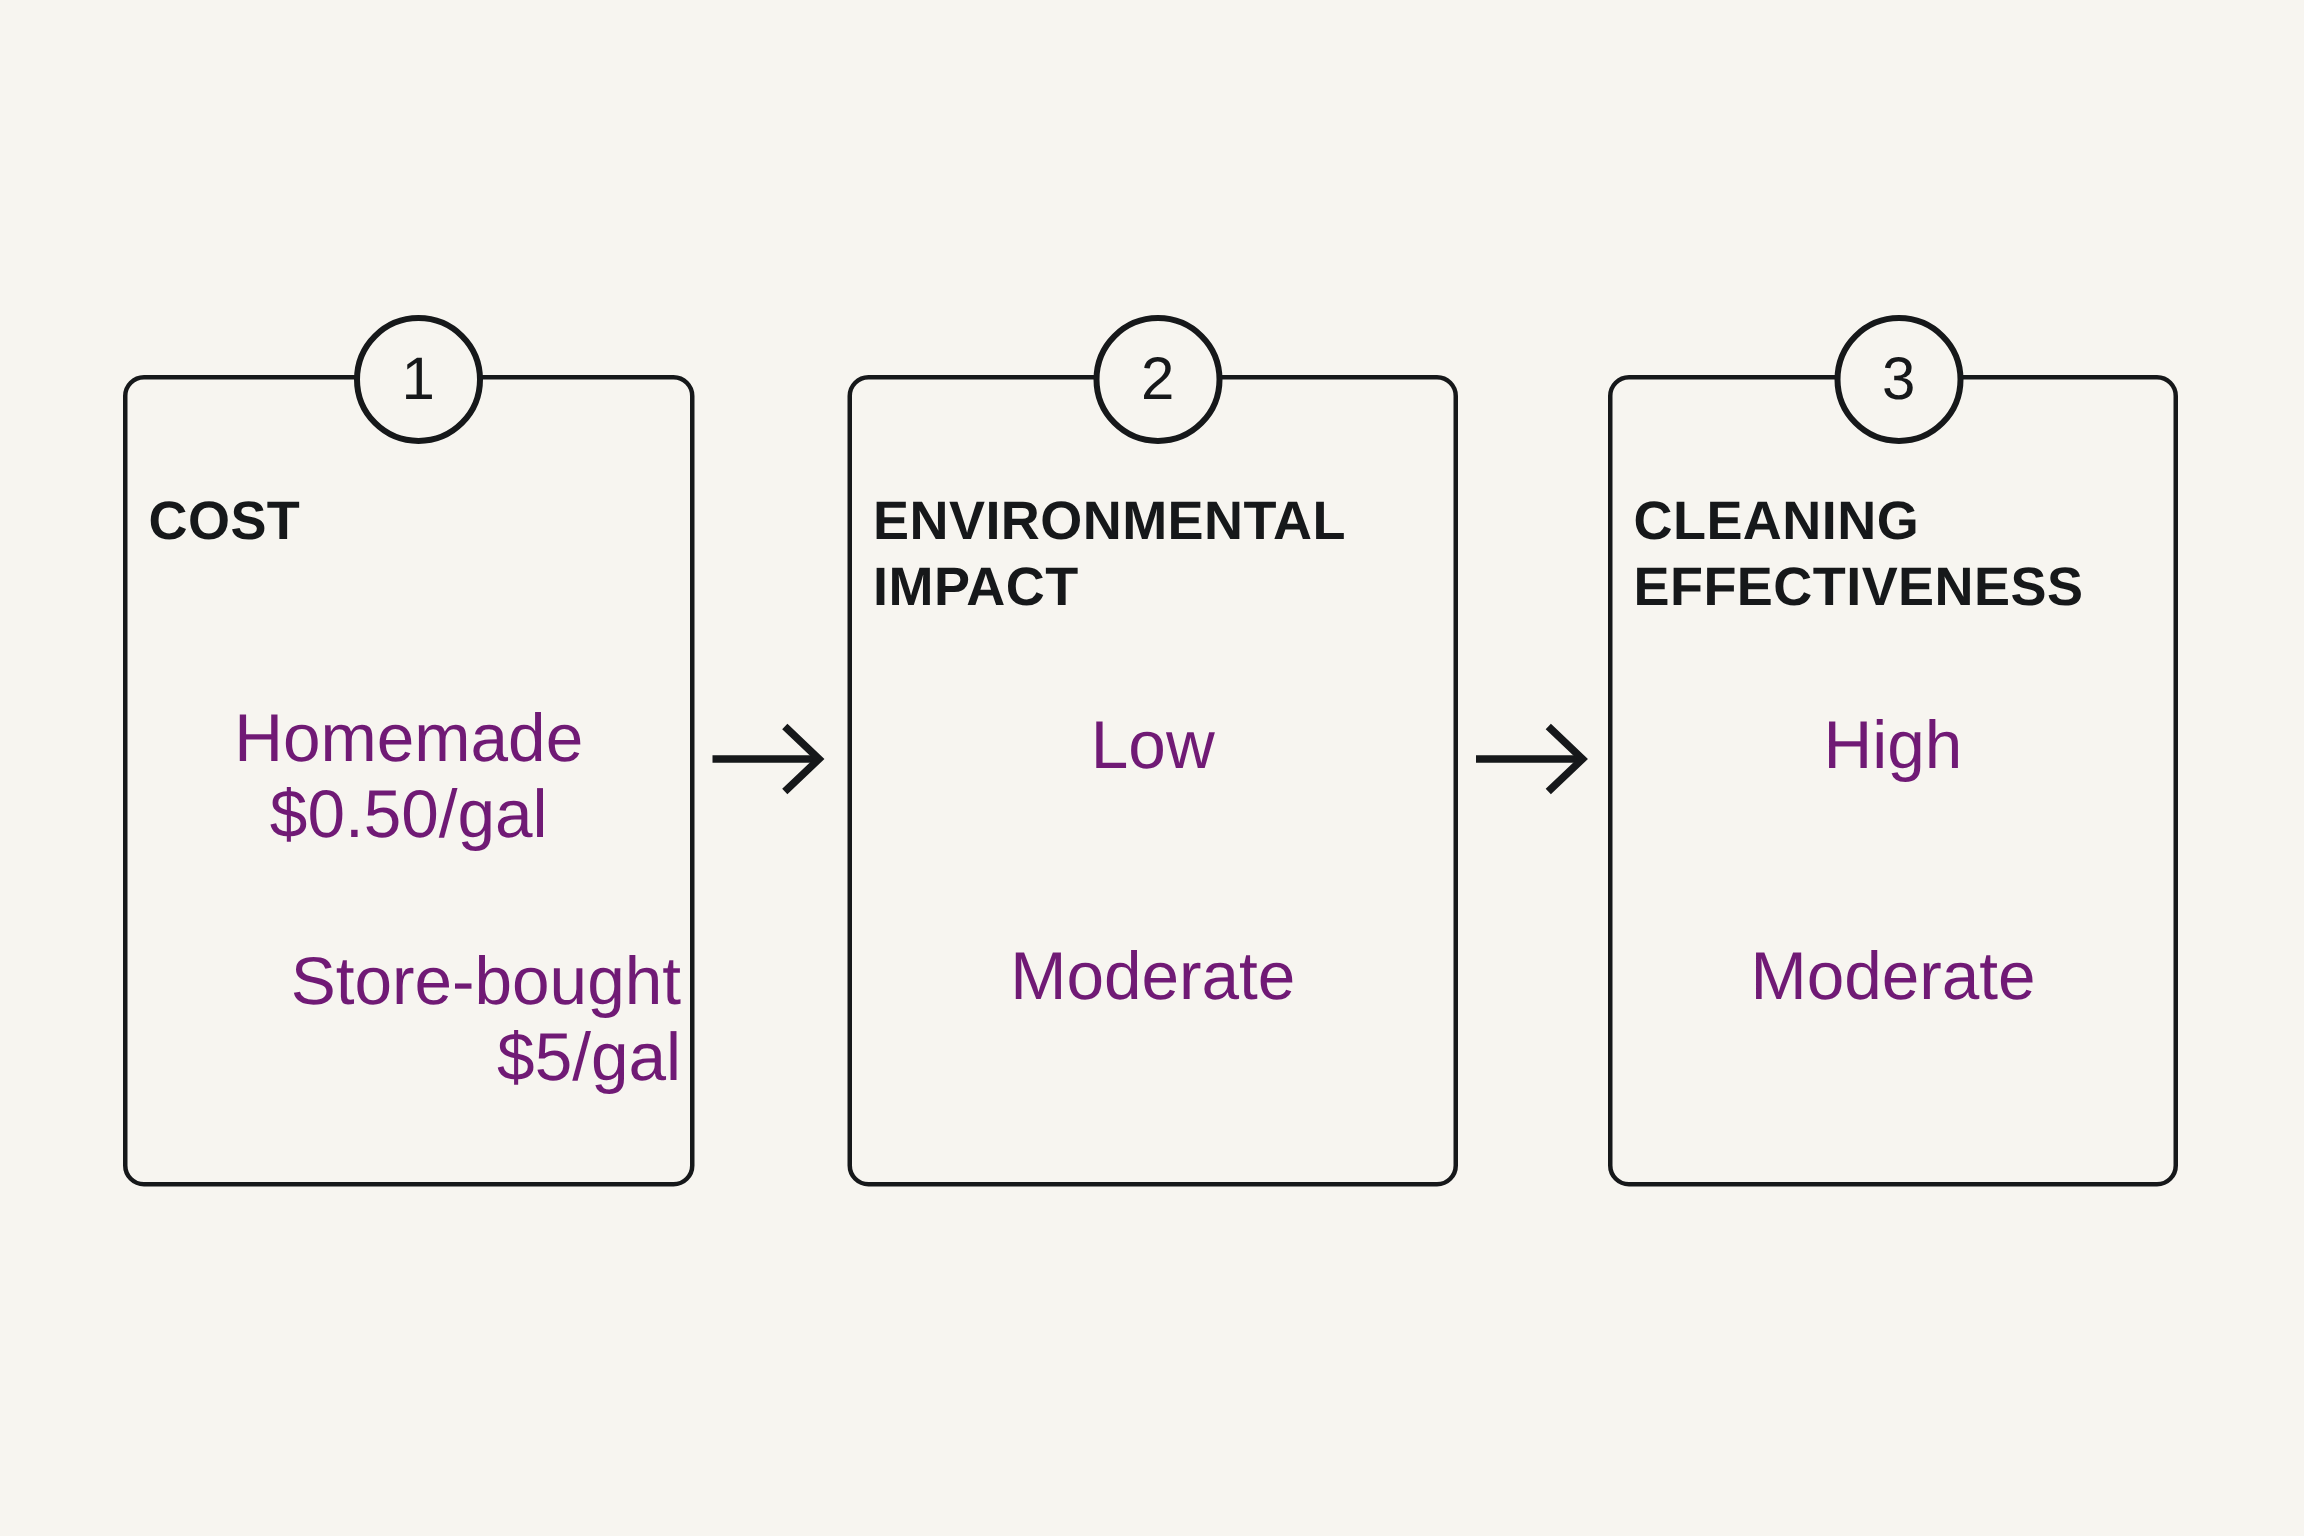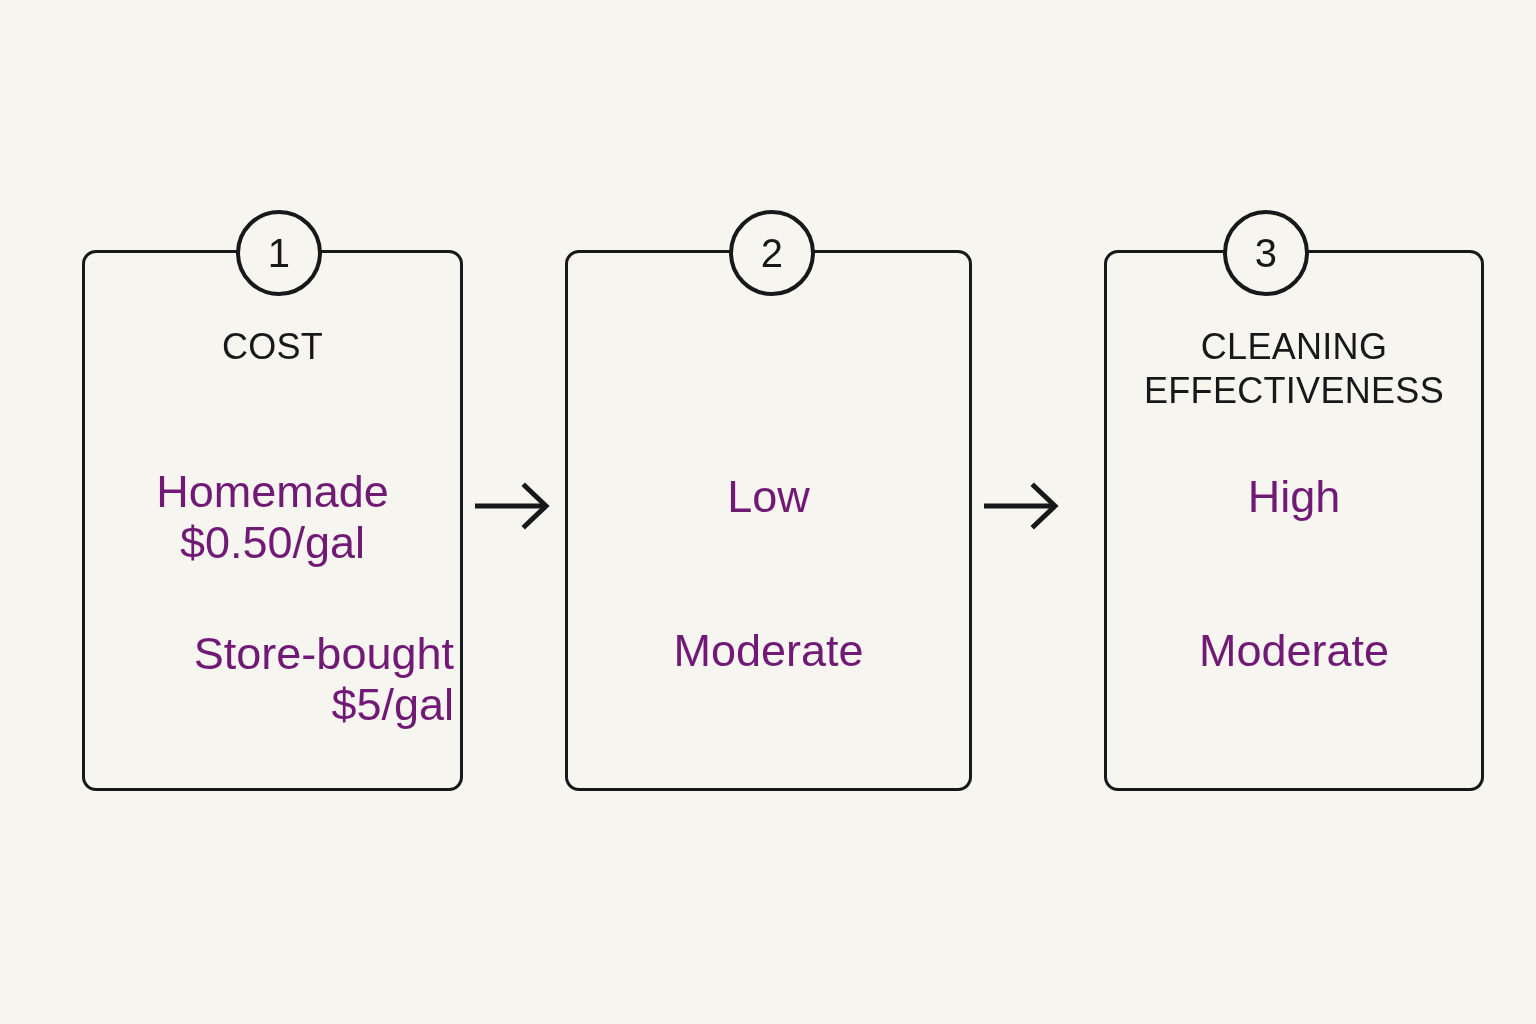--- a/index.html
+++ b/index.html
@@ -29,21 +29,21 @@
   
   .card {
     position: absolute;
     box-sizing: border-box;
     border: 3px solid #16181a;
     border-radius: 14px;
     background: transparent;
   }
   .card-1 { left: 82px;   top: 250px; width: 381px; height: 541px; }
   .card-2 { left: 565px;  top: 250px; width: 407px; height: 541px; }
-  .card-3 { left: 1072px; top: 250px; width: 380px; height: 541px; margin-left: 32px; }
+  .card-3 { left: 1072px; top: 250px; width: 380px; height: 541px; }
 
   
   .badge {
     position: absolute;
     width: 78px;
     height: 78px;
     border: 4px solid #16181a;
     border-radius: 50%;
     background: #f7f5f0;
     display: flex;
@@ -62,23 +62,23 @@
   .badge-1 { left: 236px; }
   .badge-2 { left: 729px; }
   .badge-3 { left: 1223px; }
 
   
   .card-head {
     position: absolute;
     left: 14px;
     right: 14px;
     top: 72px;
-    text-align: center;
+    text-align: left;
     font-size: 36px;
-    font-weight: 400;
+    font-weight: 700;
     line-height: 1.22;
     letter-spacing: 0.3px;
     color: #16181a;
     white-space: pre-line;
   }
   .card-body {
     position: absolute;
     left: 6px;
     right: 6px;
     text-align: center;
@@ -126,20 +126,22 @@
     <div class="arrow arrow-1">
       <svg width="100" height="68" viewBox="0 0 100 68" aria-hidden="true">
         <g fill="none" stroke="#16181a" stroke-width="5" stroke-linecap="butt" stroke-linejoin="miter">
           <path d="M 12 34 L 82 34"></path>
           <polyline points="62,14 83,34 62,54" stroke-linecap="square"></polyline>
         </g>
       </svg>
     </div>
 
     <div class="card card-2">
+      <div class="card-head">ENVIRONMENTAL
+IMPACT</div>
       <div class="card-body body-a">Low</div>
       <div class="card-body body-b">Moderate</div>
     </div>
     <div class="badge badge-2">
       <span class="badge-num">2</span>
     </div>
 
     <div class="arrow arrow-2">
       <svg width="100" height="68" viewBox="0 0 100 68" aria-hidden="true">
         <g fill="none" stroke="#16181a" stroke-width="5" stroke-linecap="butt" stroke-linejoin="miter">

